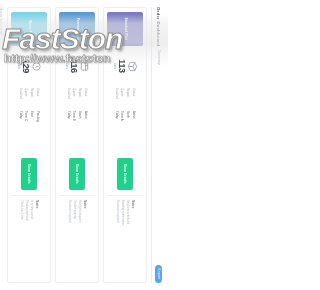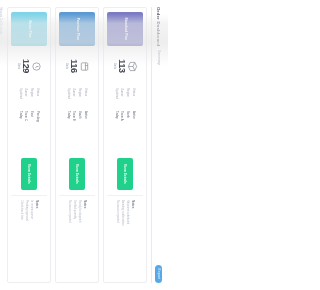--- a/index.html
+++ b/index.html
@@ -390,13 +390,17 @@
     <div class="doc-foot">
       <span class="foot-l">Showing 3 of 3 records</span>
 
     </div>
 
   </div>
 </div>
 
 <div id="watermark">
   <div class="wm-fade"></div>
+  <div class="wm-band">
+    <span class="wm-title">FastSton</span>
+    <span class="wm-url">http://www.fastston</span>
+  </div>
 </div>
 
 </body></html>

